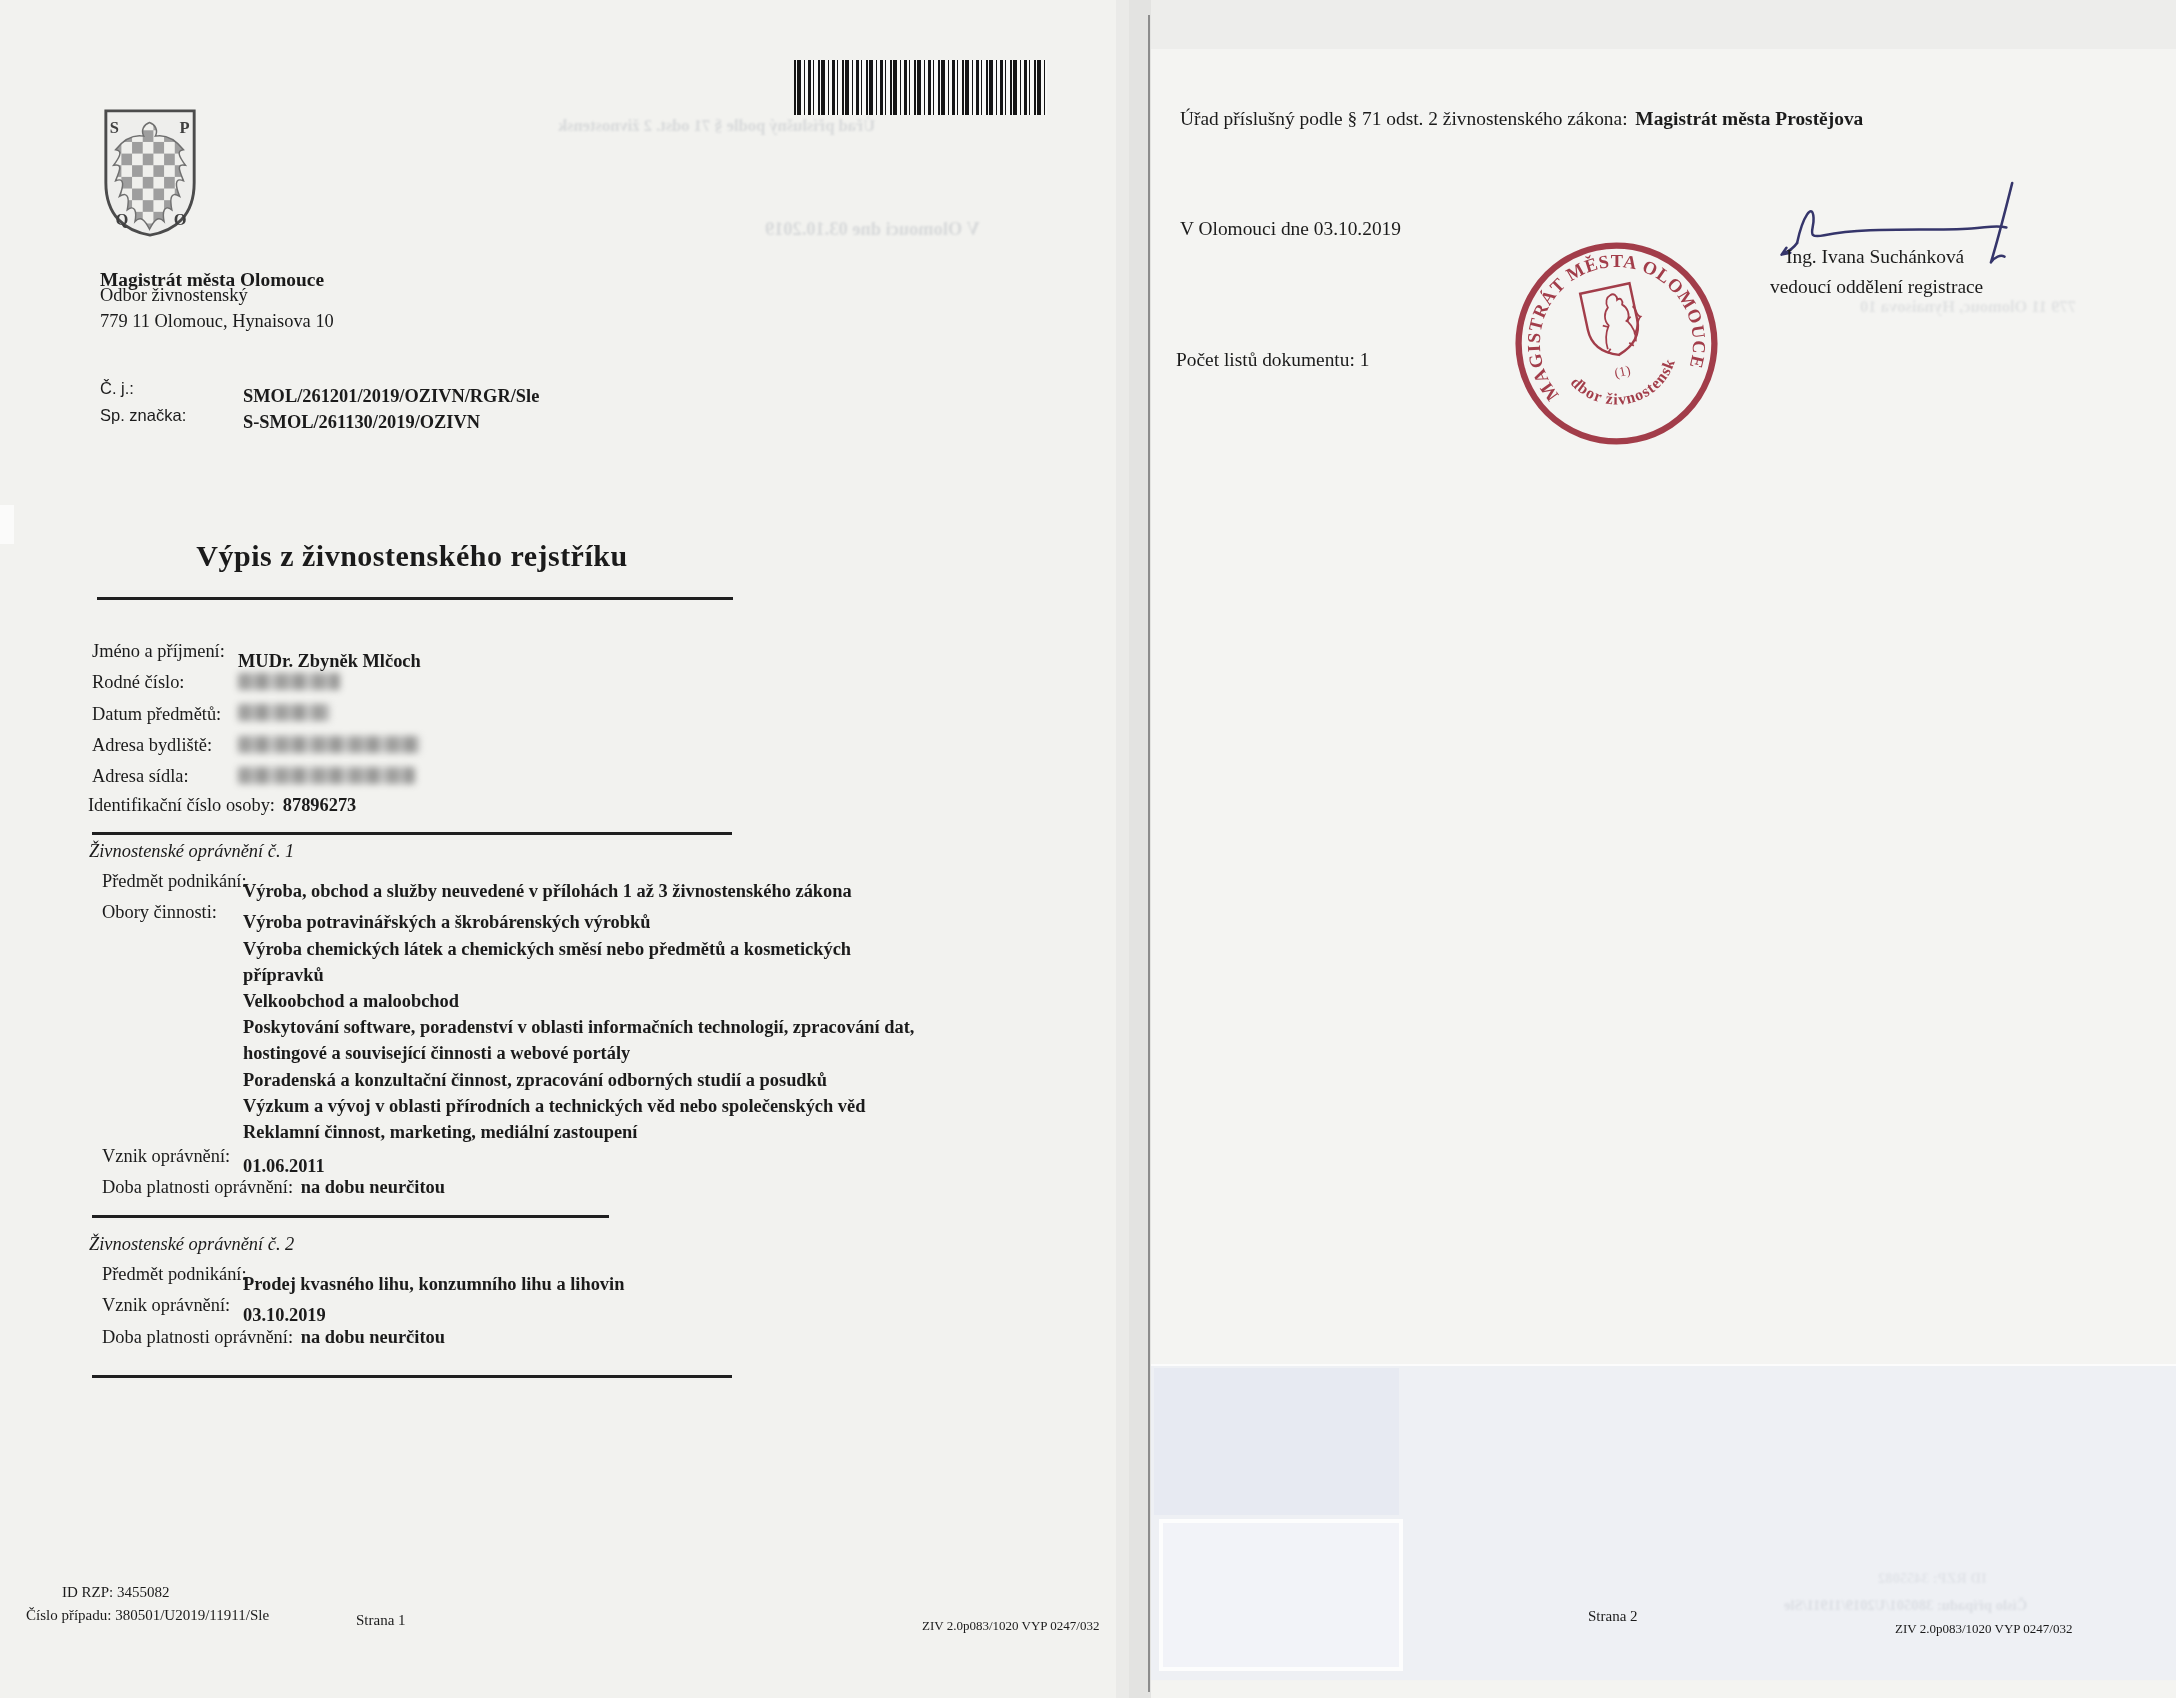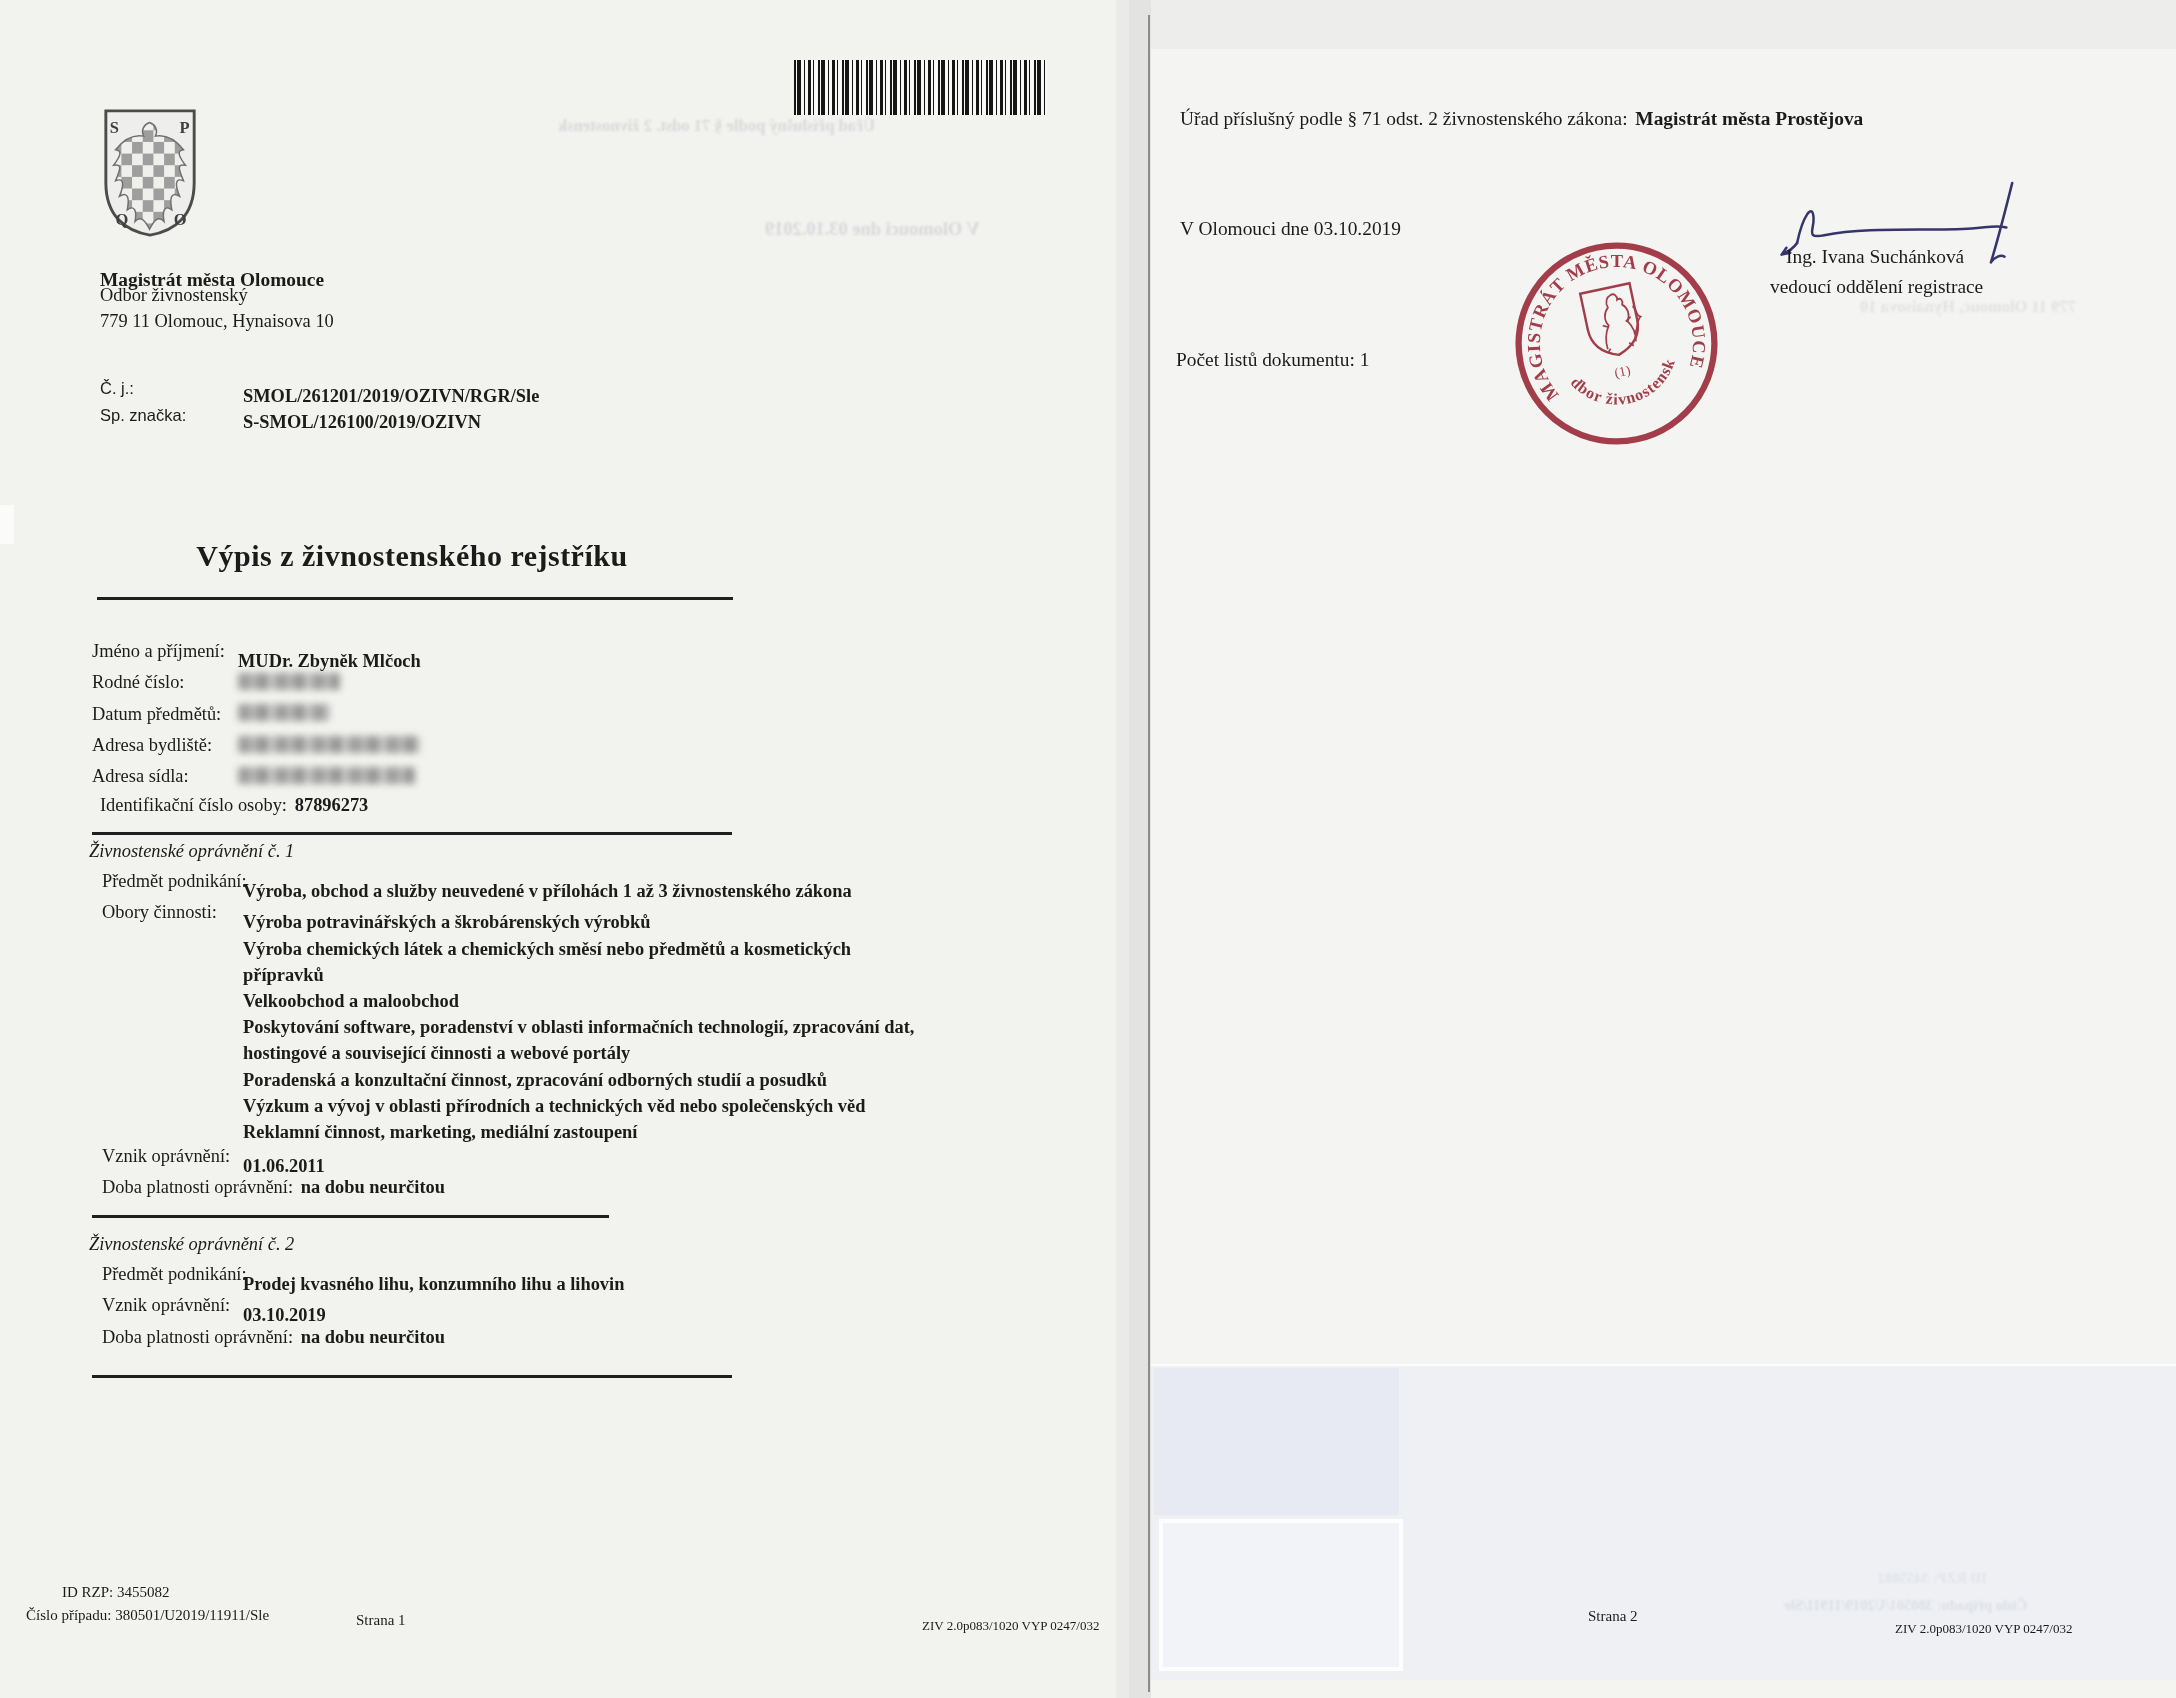--- a/index.html
+++ b/index.html
@@ -67,41 +67,41 @@
   <div class="bleed" style="left:558px;top:116px;font-size:16.5px;opacity:.28;">Úřad příslušný podle § 71 odst. 2 živnostensk</div>
   <div class="bleed" style="left:765px;top:219px;font-size:18.4px;opacity:.28;">V Olomouci dne 03.10.2019</div>
 
   <div class="row b fs20" style="left:100px;top:258px;">Magistrát města Olomouce</div>
   <div class="row" style="left:100px;top:284px;">Odbor živnostenský</div>
   <div class="row" style="left:100px;top:310px;">779 11 Olomouc, Hynaisova 10</div>
 
   <div class="row sans" style="left:100px;top:377px;font-size:16.5px;text-align:right;">Č. j.:</div>
   <div class="row b" style="left:243px;top:375px;">SMOL/261201/2019/OZIVN/RGR/Sle</div>
   <div class="row sans" style="left:100px;top:404px;font-size:16.5px;">Sp. značka:</div>
-  <div class="row b" style="left:243px;top:401px;">S-SMOL/126100/2019/OZIVN</div>
+  <div class="row b" style="left:243px;top:401px;">S-SMOL/261130/2019/OZIVN</div>
 
   <div class="abs b title" style="left:92px;top:529px;width:640px;text-align:center;">Výpis z živnostenského rejstříku</div>
   <div class="rule" style="left:97px;top:597px;width:636px;"></div>
 
   <div class="row" style="left:92px;top:640px;">Jméno a příjmení:</div>
   <div class="row b" style="left:238px;top:640px;">MUDr. Zbyněk Mlčoch</div>
 
   <div class="row" style="left:92px;top:671px;">Rodné číslo:</div>
   <div class="redact" style="left:238px;top:673px;width:102px;"></div>
 
   <div class="row" style="left:92px;top:703px;">Datum předmětů:</div>
   <div class="redact" style="left:238px;top:704px;width:92px;"></div>
 
   <div class="row" style="left:92px;top:734px;text-align:right;">Adresa bydliště:</div>
   <div class="redact" style="left:238px;top:736px;width:182px;"></div>
 
   <div class="row" style="left:92px;top:765px;">Adresa sídla:</div>
   <div class="redact" style="left:238px;top:767px;width:177px;"></div>
 
-  <div class="row" style="left:100px;top:794px;">
+  <div class="row" style="left:88px;top:794px;">
     <span>Identifikační číslo osoby:</span><span class="b gap">87896273</span>
   </div>
 
   <div class="rule" style="left:92px;top:832px;width:640px;"></div>
 
   <div class="row i" style="left:89px;top:840px;">Živnostenské oprávnění č. 1</div>
 
   <div class="row" style="left:102px;top:870px;">Předmět podnikání:</div>
   <div class="row b" style="left:243px;top:870px;">Výroba, obchod a služby neuvedené v přílohách 1 až 3 živnostenského zákona</div>
 

